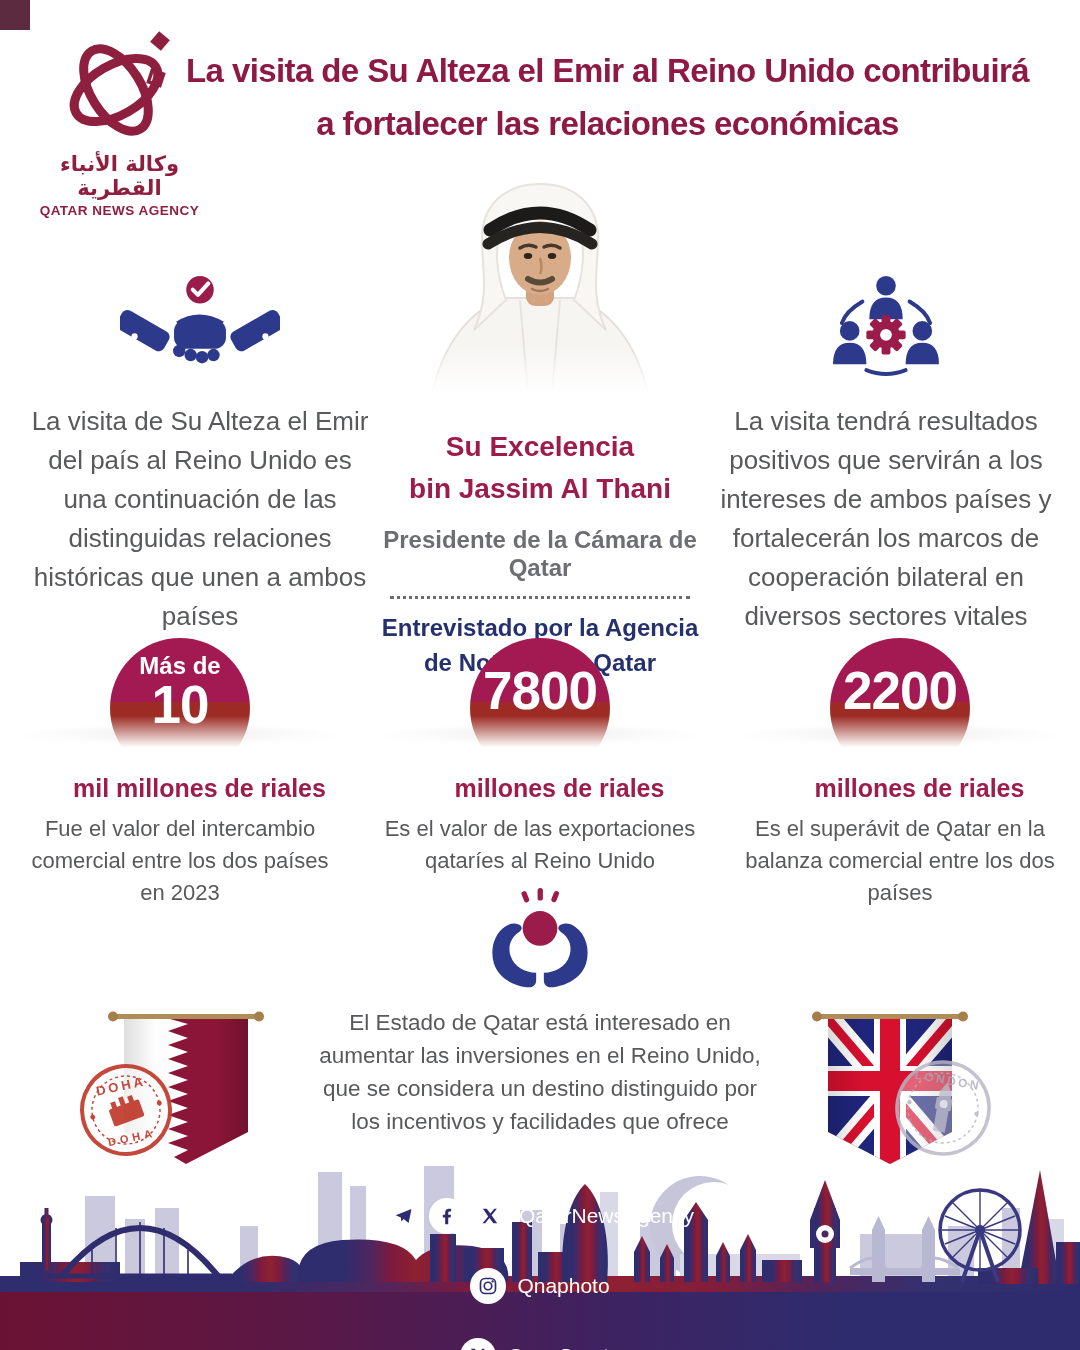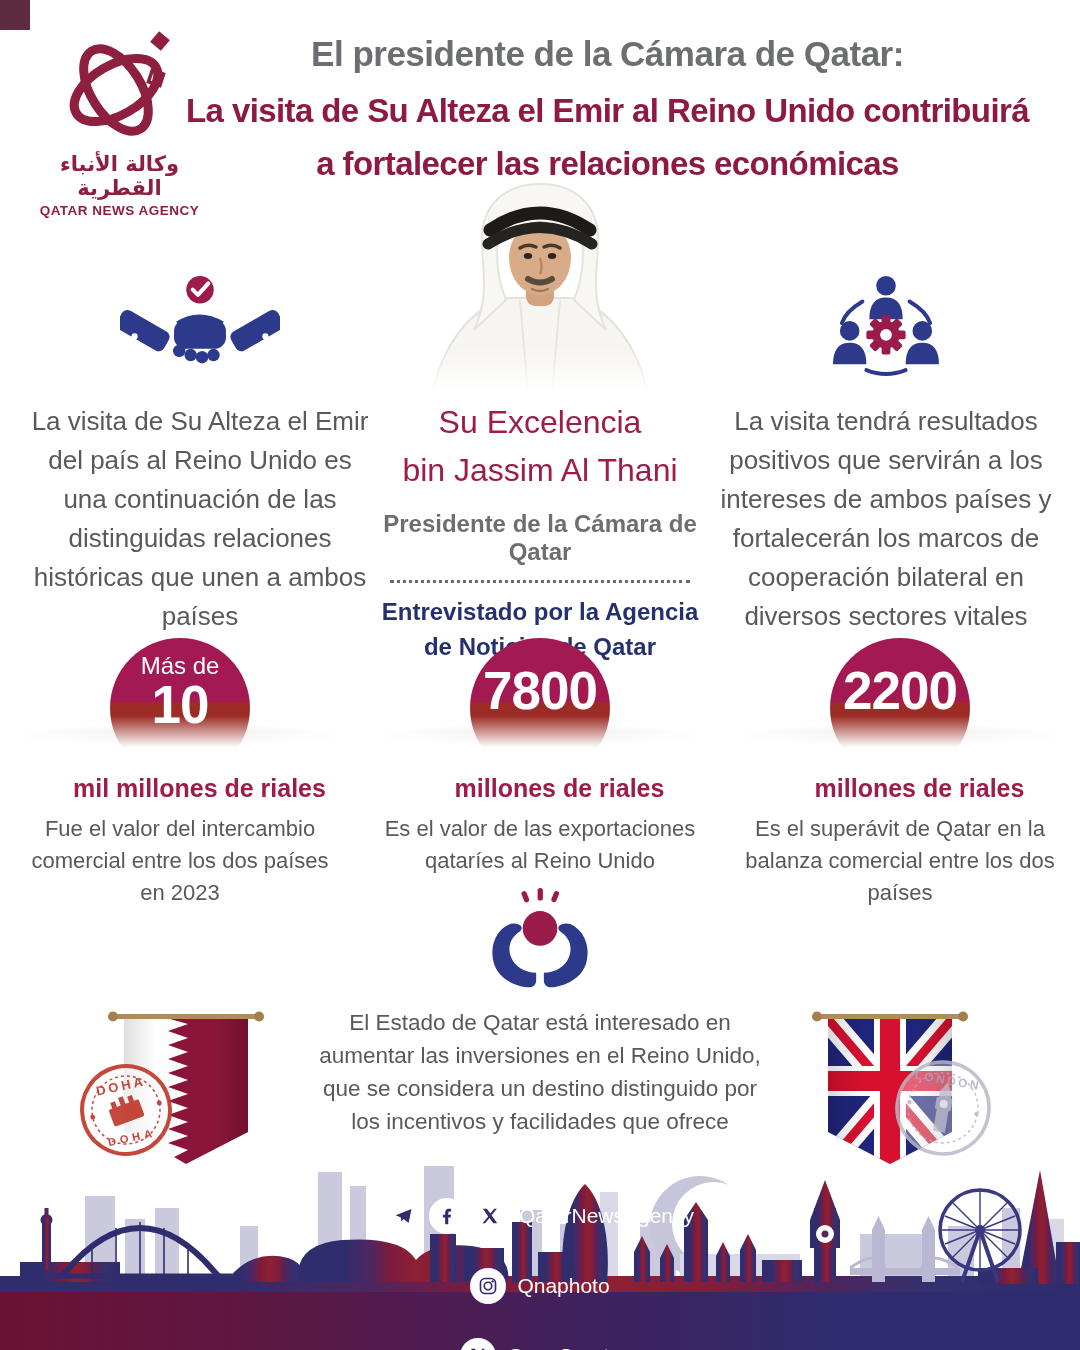--- a/index.html
+++ b/index.html
@@ -21,38 +21,38 @@
   
   .feature{position:absolute;top:270px;text-align:center;}
   .feature-left{left:26px;width:348px;}
   .feature-right{right:14px;width:360px;}
   .feature-icon{height:112px;display:flex;align-items:center;justify-content:center;}
   .feature-text{font-size:26px;color:#58595b;line-height:1.5;margin-top:20px;}
 
   
   .photo-wrap{position:absolute;left:50%;top:178px;transform:translateX(-50%);}
   .center-col{position:absolute;left:352px;width:376px;top:398px;text-align:center;}
-  .person-name{font-size:32px;font-weight:normal;color:#9d1c49;line-height:1.5;}
+  .person-name{font-size:28px;font-weight:bold;color:#9d1c49;line-height:1.5;margin-top:28px;}
   .person-role{font-size:24px;font-weight:bold;color:#6d6e71;margin-top:16px;}
   .dotted-divider{width:300px;margin:14px auto 12px auto;border-bottom:3px dotted #6b6b6b;}
   .interview{font-size:24px;font-weight:bold;color:#25316e;line-height:1.45;}
 
   
   .stats{position:absolute;left:0;right:0;top:638px;display:flex;}
   .stat{flex:1;text-align:center;position:relative;}
   .dome-zone{position:relative;height:112px;}
   .dome-shadow{position:absolute;left:50%;bottom:2px;transform:translateX(-50%);width:330px;height:24px;
     background:radial-gradient(ellipse at center,rgba(110,110,125,.28) 0%,rgba(110,110,125,0) 70%);}
   .dome-clip{position:absolute;left:50%;top:0;transform:translateX(-50%);width:150px;height:112px;overflow:hidden;}
   .dome{width:140px;height:140px;margin:0 auto;border-radius:50%;
     background:linear-gradient(180deg,#a31a52 0%,#a31a52 46%,#9f2a27 46%,#96301f 82%);
     display:flex;flex-direction:column;align-items:center;justify-content:flex-start;color:#fff;}
   .dome-fade{position:absolute;left:0;right:0;bottom:0;height:34px;
     background:linear-gradient(180deg,rgba(255,255,255,0) 0%,#ffffff 92%);}
-  .stat-prefix{font-size:24px;font-weight:normal;margin-top:16px;line-height:1;}
+  .stat-prefix{font-size:24px;font-weight:bold;margin-top:16px;line-height:1;}
   .stat-value{font-size:53px;font-weight:bold;line-height:1.02;letter-spacing:-1px;}
   .stat-value.solo{margin-top:26px;}
   .stat-unit{font-size:25px;font-weight:bold;color:#9d1c49;margin-top:24px;padding-left:39px;}
   .stat-desc{font-size:22px;color:#58595b;line-height:1.45;margin:10px 18px 0 18px;}
 
   
   .invest{position:absolute;left:308px;width:464px;top:888px;text-align:center;}
   .invest-text{font-size:22.5px;color:#58595b;line-height:1.47;margin-top:10px;}
 
   
@@ -86,21 +86,20 @@
         <ellipse cx="56" cy="62" rx="46" ry="25" stroke-width="9" transform="rotate(58 56 62)"></ellipse>
       </g>
       <rect x="93" y="6" width="14" height="14" fill="#8e1f3f" transform="rotate(40 100 13)"></rect>
       <rect x="90" y="44" width="12" height="12" fill="none" stroke="#8e1f3f" stroke-width="3.5" transform="rotate(18 96 50)"></rect>
     </svg>
     <div class="logo-arabic">وكالة الأنباء القطرية</div>
     <div class="logo-english">QATAR NEWS AGENCY</div>
   </div>
 
   <div class="header">
-    <div class="kicker">El presidente de la Cámara de Qatar:</div>
     <div class="headline">
       <div>La visita de Su Alteza el Emir al Reino Unido contribuirá</div>
       <div>a fortalecer las relaciones económicas</div>
     </div>
   </div>
 
   <div class="photo-wrap">
     <svg width="232" height="216" viewBox="0 0 232 216">
       <defs>
         <linearGradient id="fadeW" x1="0" y1="0" x2="0" y2="1">

